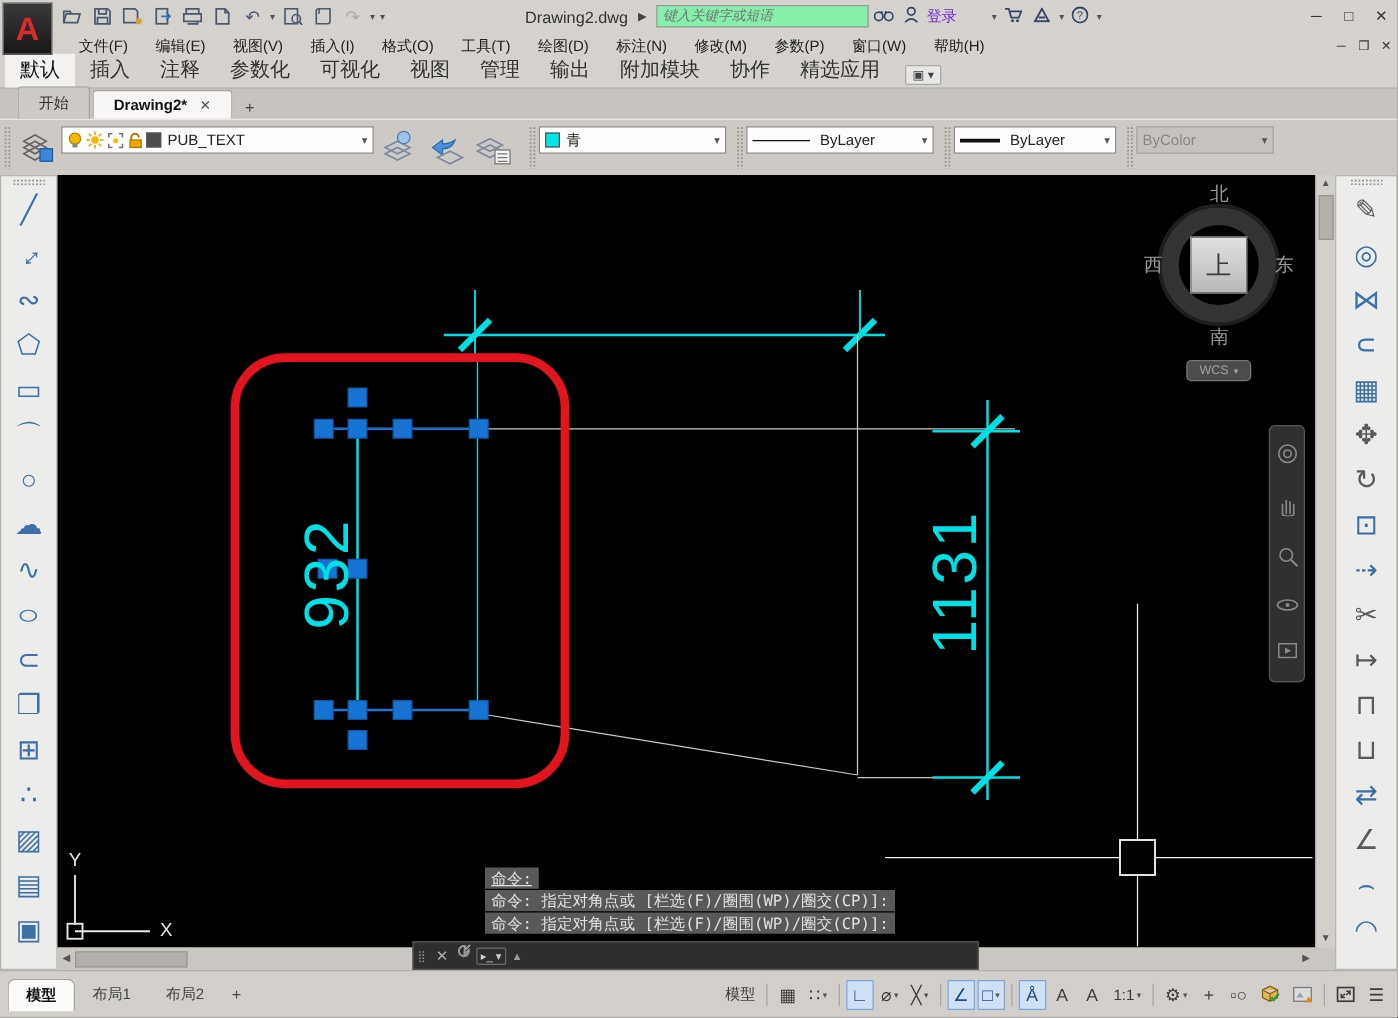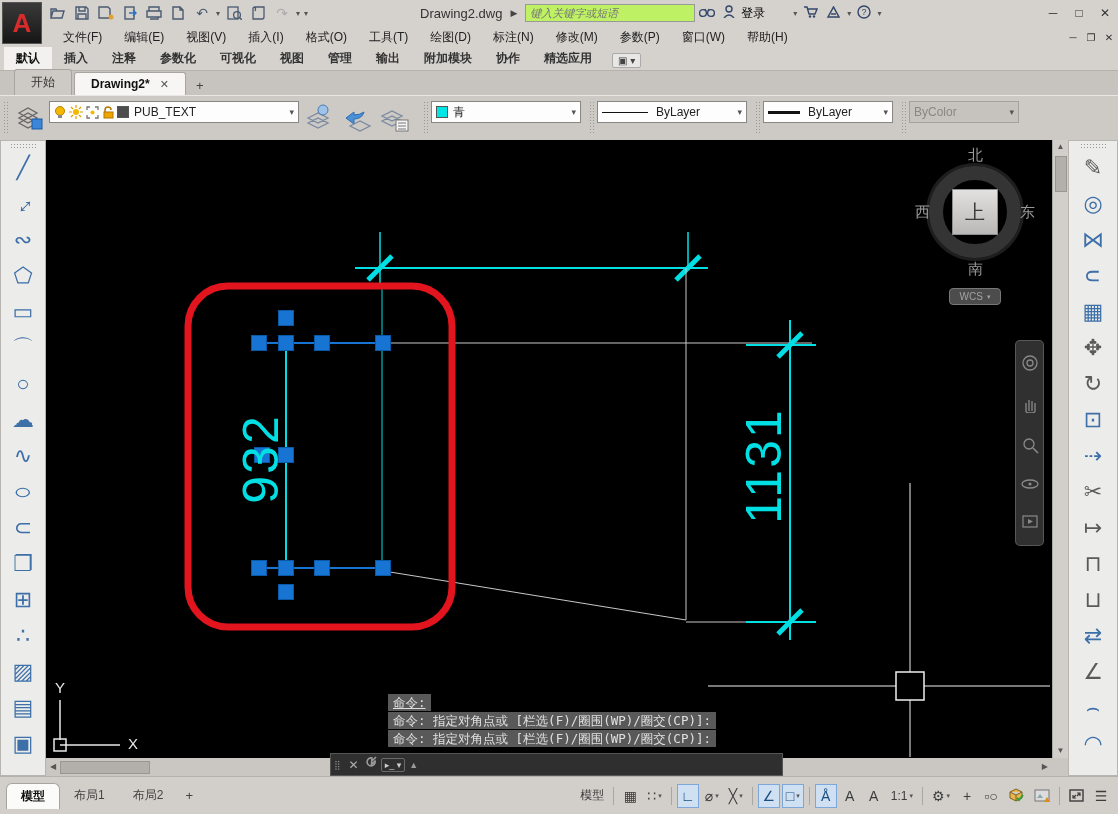--- a/index.html
+++ b/index.html
@@ -6,35 +6,35 @@
   html,body { width:1118px; height:814px; overflow:hidden; font-family:"Liberation Sans",sans-serif; background:#d5d2cd; }
 
   
   #titlebar { position:relative; height:26px; background:#d5d2cd; display:flex; align-items:center; padding-left:46px; }
   #app-logo { position:absolute; left:2px; top:2px; width:40px; height:42px; background:linear-gradient(#3a3a3a,#161616); border:1px solid #555; color:#d92b2b; font-size:26px; font-weight:bold; text-align:center; line-height:40px; z-index:5; }
   .qat { width:22px; height:20px; display:inline-flex; align-items:center; justify-content:center; margin:0 1px; }
   .qat svg { display:block; }
   .qat-caret { color:#555; font-size:8px; margin:0 2px; }
   #doc-title { margin-left:110px; font-size:13px; color:#333; }
   #title-expand { color:#444; font-size:9px; margin:0 8px; }
-  #search-input { width:170px; height:18px; border:1px solid #999; font-size:11px; font-style:italic; padding:0 4px; color:#555; background:#bef264; }
+  #search-input { width:170px; height:18px; border:1px solid #999; font-size:11px; font-style:italic; padding:0 4px; color:#555; background:#86efac; }
   .tb-icon { color:#33476b; font-size:13px; margin:0 4px; }
-  #signin-label { font-size:12px; color:#000000; margin-left:2px;text-align:center; }
+  #signin-label { font-size:12px; color:#6d28d9; margin-left:2px;text-align:center; }
   .win-ctrl { width:26px; text-align:center; color:#333; font-size:12px; }
   #titlebar .spacer { flex:1; }
 
   
   #menubar { height:22px; display:flex; align-items:center; padding-left:52px; background:#d5d2cd; }
   .menu-item { font-size:12px; color:#222; padding:0 11px; }
   #menubar .spacer { flex:1; }
   .child-ctrl { width:18px; text-align:center; color:#333; font-size:10px; }
 
   
   #ribbontabs { height:22px; display:flex; align-items:flex-end; background:#d5d2cd; padding-left:4px; }
-  .rtab { font-size:12px; color:#333; padding:3px 12px;font-weight:bold; }
+  .rtab { font-size:16px; color:#333; padding:3px 12px; }
   .rtab.active { background:#f2f1f0; color:#111; }
   #panel-toggle { font-size:10px; color:#444; border:1px solid #aaa; background:#e8e7e5; border-radius:2px; padding:1px 5px; margin-left:8px; margin-bottom:2px; }
 
   
   #filetabs { height:25px; background:#c7c4bf; display:flex; align-items:flex-end; padding-left:14px; border-top:1px solid #b5b2ad; }
   .ftab { font-size:12px; padding:4px 16px; color:#333; border:1px solid #a8a5a0; border-bottom:none; border-radius:3px 3px 0 0; background:#cdcac5; margin-right:2px; display:flex; align-items:center; gap:10px; }
   .ftab.active { background:#f7f6f5; font-weight:bold; color:#111; }
   .ftab .close { font-weight:normal; color:#555; font-size:11px; }
   #ftab-add { font-size:13px; color:#444; padding:2px 8px; }
 

